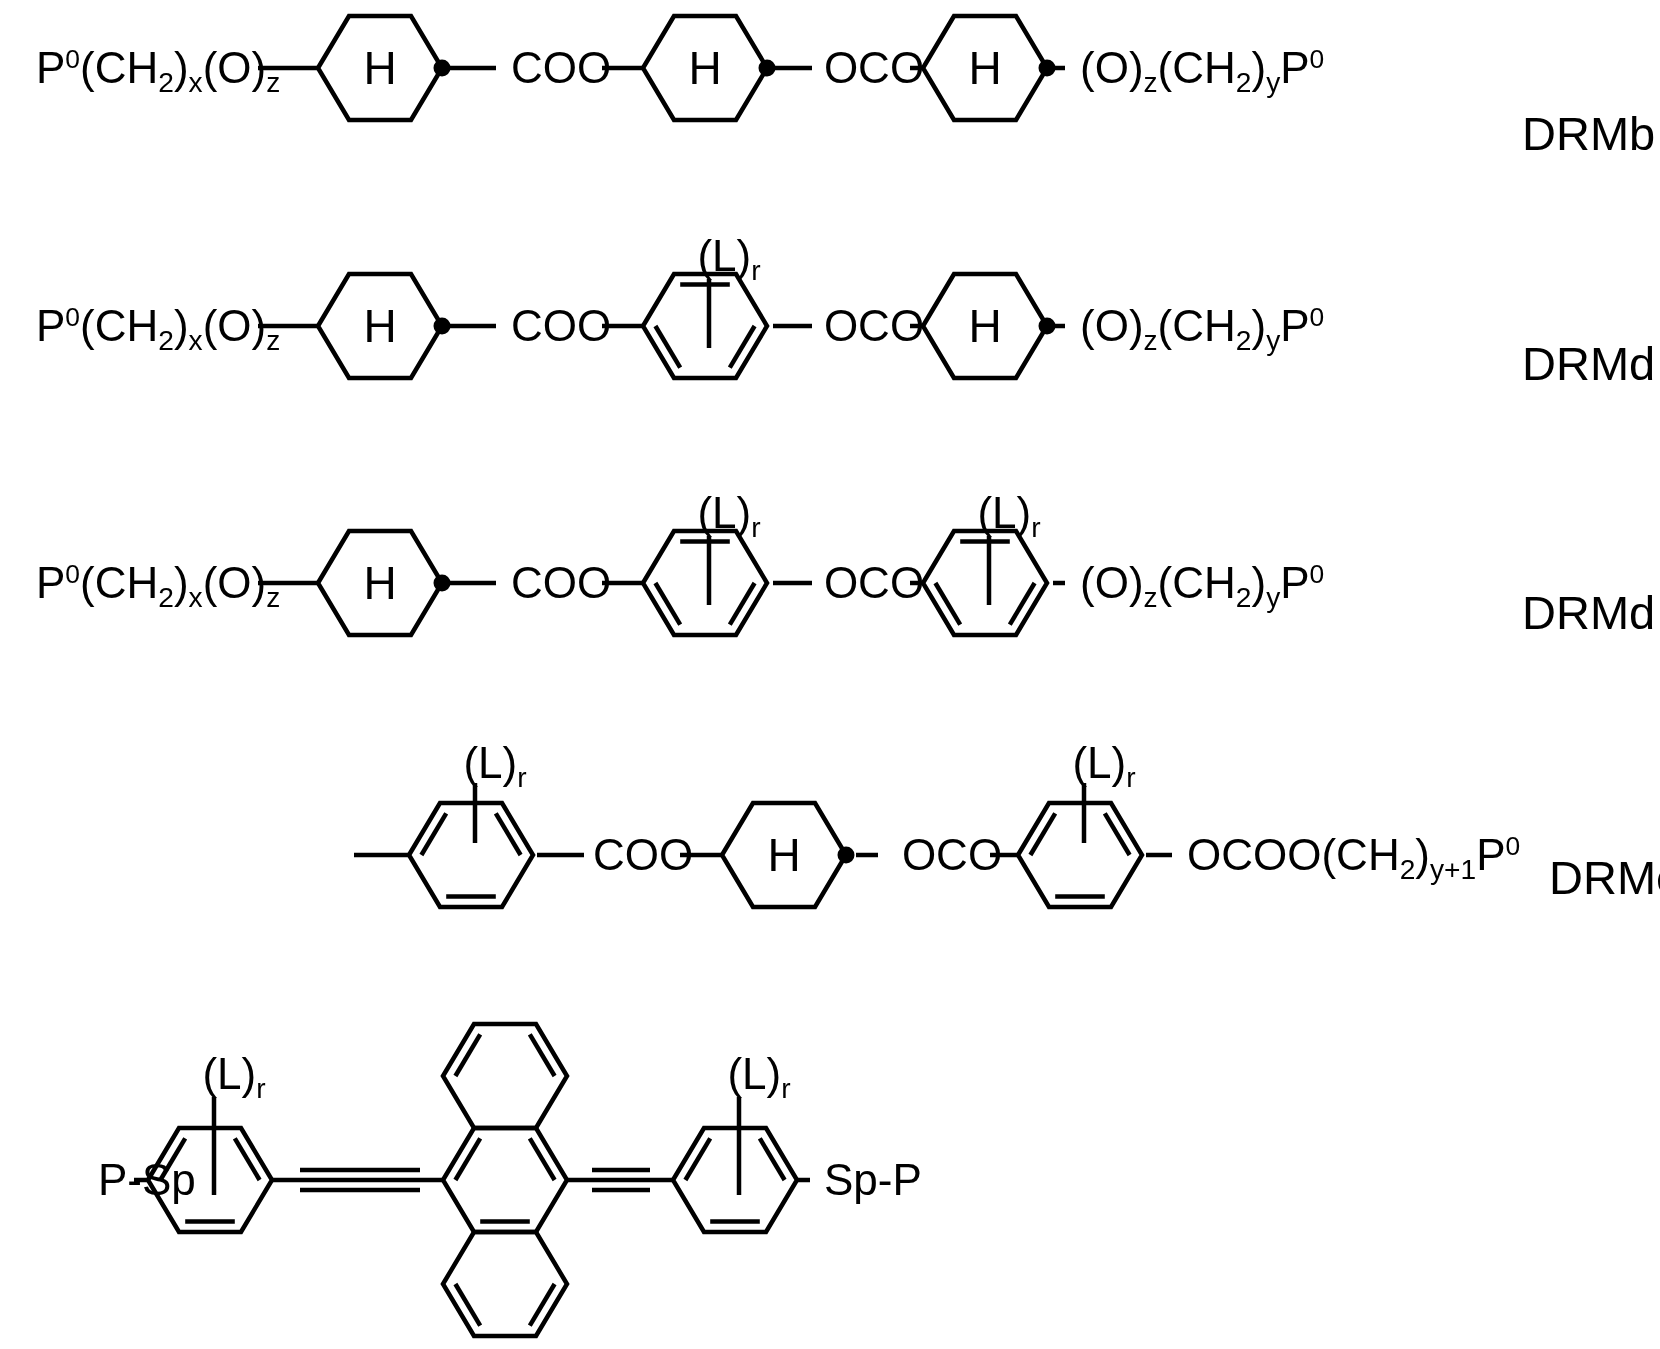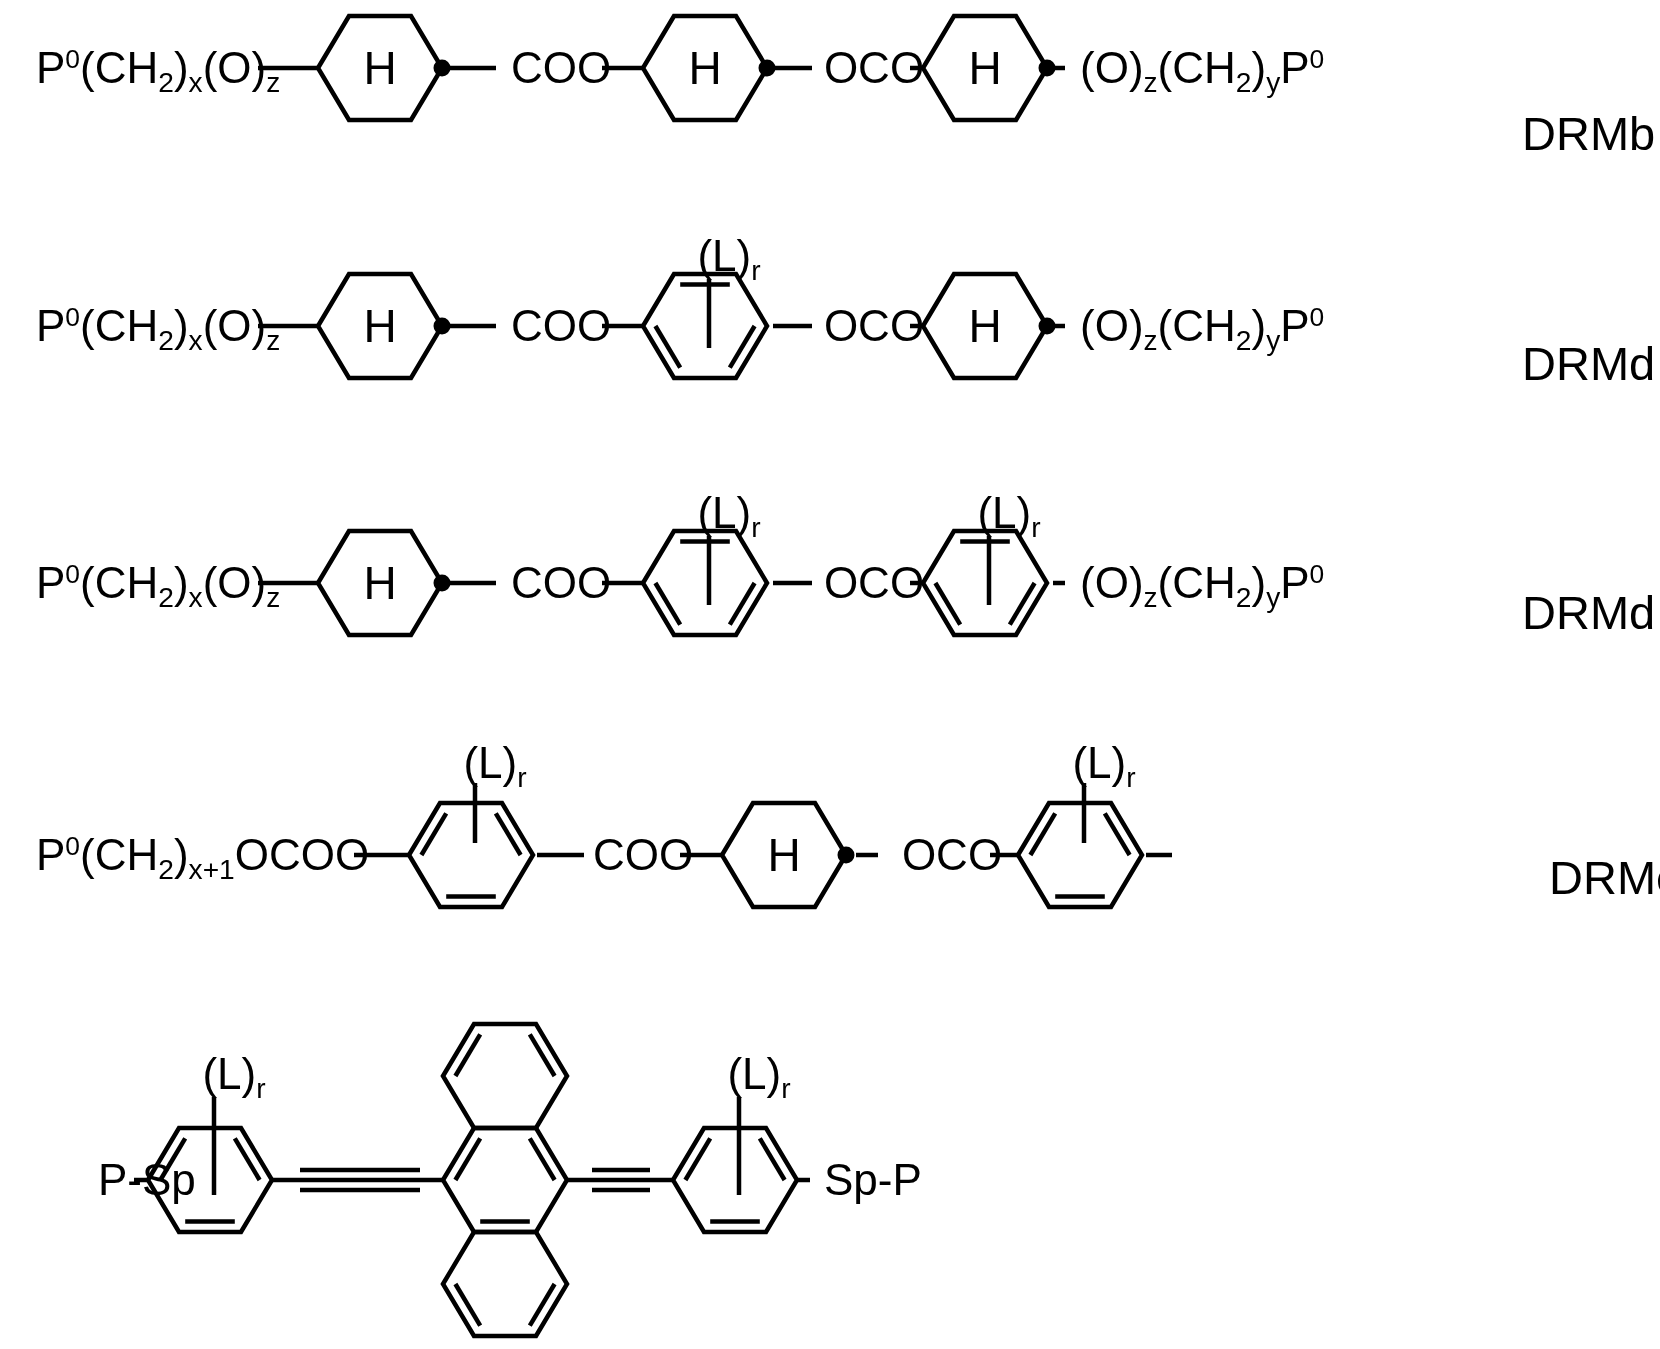--- a/index.html
+++ b/index.html
@@ -135,24 +135,24 @@
       <span class="f c" style="left: 862px; top: 326px;">OCO</span>
       <span class="f" style="left: 1068px; top: 326px;">(O)<sub>z</sub>(CH<sub>2</sub>)<sub>y</sub>P<sup>0</sup></span>
       <span class="f lbl" style="left: 1510px; top: 343px;">DRMd</span>
       <span class="f" style="left: 24px; top: 583px;">P<sup>0</sup>(CH<sub>2</sub>)<sub>x</sub>(O)<sub>z</sub></span>
       <span class="f c" style="left: 549px; top: 583px;">COO</span>
       <span class="f c" style="left: 717px; top: 513px;">(L)<sub>r</sub></span>
       <span class="f c" style="left: 862px; top: 583px;">OCO</span>
       <span class="f c" style="left: 997px; top: 513px;">(L)<sub>r</sub></span>
       <span class="f" style="left: 1068px; top: 583px;">(O)<sub>z</sub>(CH<sub>2</sub>)<sub>y</sub>P<sup>0</sup></span>
       <span class="f lbl" style="left: 1510px; top: 592px;">DRMd</span>
-      <span class="f" style="left: 24px; top: 855px;">P<sup>0</sup>(CH<sub>2</sub>)<sub>x+1</sub>OCOO</span>
       <span class="f c" style="left: 483px; top: 763px;">(L)<sub>r</sub></span>
       <span class="f c" style="left: 631px; top: 855px;">COO</span>
       <span class="f c" style="left: 940px; top: 855px;">OCO</span>
       <span class="f c" style="left: 1092px; top: 763px;">(L)<sub>r</sub></span>
+      <span class="f" style="left: 1175px; top: 855px;">OCOO(CH<sub>2</sub>)<sub>y+1</sub>P<sup>0</sup></span>
       <span class="f lbl" style="left: 1537px; top: 857px;">DRMe</span>
       <span class="f" style="left: 42px; top: 1180px; margin-left: 44px;">P-Sp</span>
       <span class="f c" style="left: 222px; top: 1074px;">(L)<sub>r</sub></span>
       <span class="f c" style="left: 747px; top: 1074px;">(L)<sub>r</sub></span>
       <span class="f" style="left: 812px; top: 1180px;">Sp-P</span>
     </div>
 </div>
 
 </body></html>

